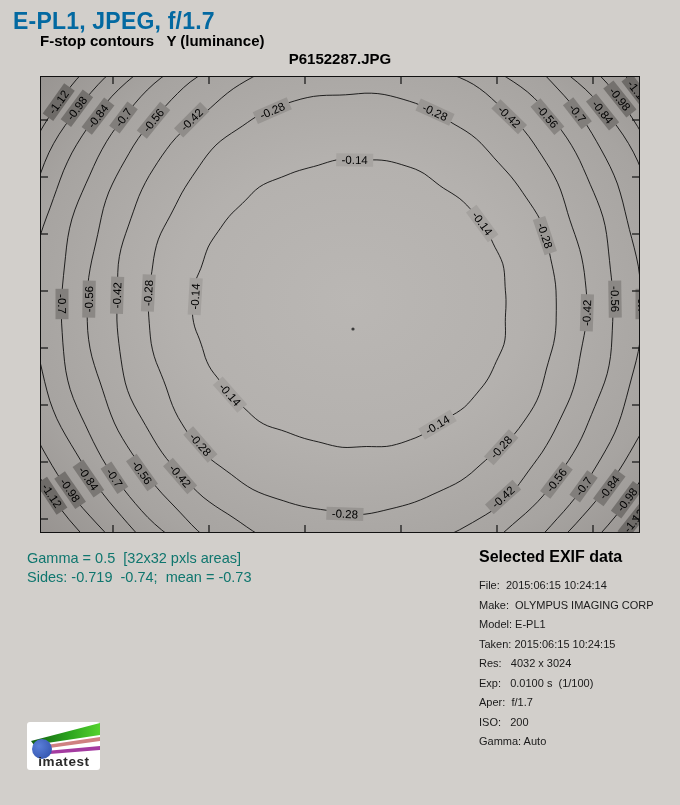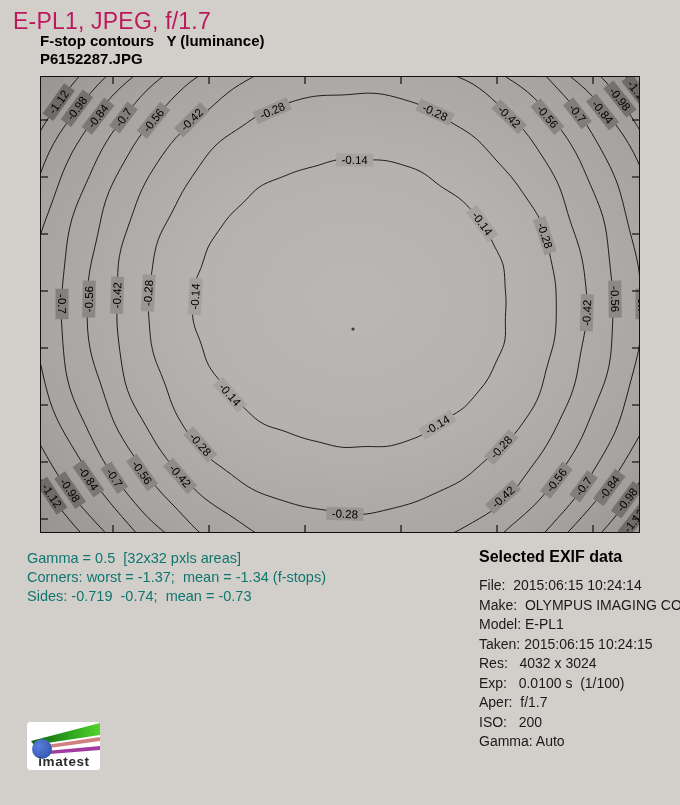--- a/index.html
+++ b/index.html
@@ -5,31 +5,31 @@
   * { margin: 0; padding: 0; box-sizing: border-box; }
   html, body {
     width: 680px; height: 805px;
     background: #d2cfcb;
     font-family: "Liberation Sans", sans-serif;
     overflow: hidden;
     position: relative;
   }
   .page-title {
     position: absolute; left: 13px; top: 8px;
-    font-size: 23px; font-weight: normal; color: #be185d;
+    font-size: 23px; font-weight: bold; color: #0369a1;
     letter-spacing: 0.2px;
   }
   .chart-subtitle {
     position: absolute; left: 40px; top: 32px; width: 600px;
     text-align: left; font-size: 15px; font-weight: bold; color: #000;
     white-space: pre;
   }
   .chart-filename {
     position: absolute; left: 40px; top: 50px; width: 600px;
-    font-size: 15px; font-weight: bold; color: #000;
+    text-align: center; font-size: 15px; font-weight: bold; color: #000;
   }
   .plot-area {
     position: absolute; left: 40px; top: 76px;
     width: 600px; height: 457px;
     border: 1px solid #111;
     background: radial-gradient(ellipse 104% 112% at 52% 49%,
       #bab7b4 0%, #b4b1ae 28%, #a7a4a1 52%,
       #938f8c 72%, #7d7a77 88%, #605d5a 100%);
   }
   .plot-area svg { display: block; }
@@ -40,21 +40,21 @@
   }
   .exif-block {
     position: absolute; left: 479px; top: 548px; width: 201px;
     color: #1a1a1a;
   }
   .exif-heading {
     font-size: 16px; font-weight: bold; color: #000;
     margin-bottom: 10px;
   }
   .exif-lines {
-    font-size: 14px; line-height: 19.5px; white-space: pre;
+    font-size: 11px; line-height: 19.5px; white-space: pre;
     overflow: hidden;
   }
   .imatest-logo {
     position: absolute; left: 27px; top: 722px;
     width: 73px; height: 48px;
   }
 </style>
 </head>
 <body>
 
@@ -265,21 +265,21 @@
       <line x1="0" y1="328" x2="7" y2="328" stroke="#111" stroke-width="1.2"></line>
       <line x1="598" y1="328" x2="591" y2="328" stroke="#111" stroke-width="1.2"></line>
       <line x1="0" y1="385" x2="7" y2="385" stroke="#111" stroke-width="1.2"></line>
       <line x1="598" y1="385" x2="591" y2="385" stroke="#111" stroke-width="1.2"></line>
       <line x1="0" y1="442" x2="7" y2="442" stroke="#111" stroke-width="1.2"></line>
       <line x1="598" y1="442" x2="591" y2="442" stroke="#111" stroke-width="1.2"></line>
       <circle cx="312" cy="252" r="1.6" fill="#3a3a3a"></circle>
     </svg>
 </div>
 
-<div class="stats-block"><div>Gamma = 0.5  [32x32 pxls areas]</div><div>Corners: worst = -1.37;  mean = -1.34 (f-stops)</div><div>Sides: -0.719  -0.74;  mean = -0.73</div><div>&nbsp;</div></div>
+<div class="stats-block"><div>Gamma = 0.5  [32x32 pxls areas]</div><div>Sides: -0.719  -0.74;  mean = -0.73</div><div>&nbsp;</div></div>
 
 <div class="exif-block">
   <div class="exif-heading">Selected EXIF data</div>
   <div class="exif-lines"><div>File:  2015:06:15 10:24:14</div><div>Make:  OLYMPUS IMAGING CORP</div><div>Model: E-PL1</div><div>Taken: 2015:06:15 10:24:15</div><div>Res:   4032 x 3024</div><div>Exp:   0.0100 s  (1/100)</div><div>Aper:  f/1.7</div><div>ISO:   200</div><div>Gamma: Auto</div></div>
 </div>
 
 <svg class="imatest-logo" viewBox="0 0 73 48">
   <defs>
     <linearGradient id="lg-green" x1="0" y1="0" x2="1" y2="0">
       <stop offset="0" stop-color="#115f11"></stop>

